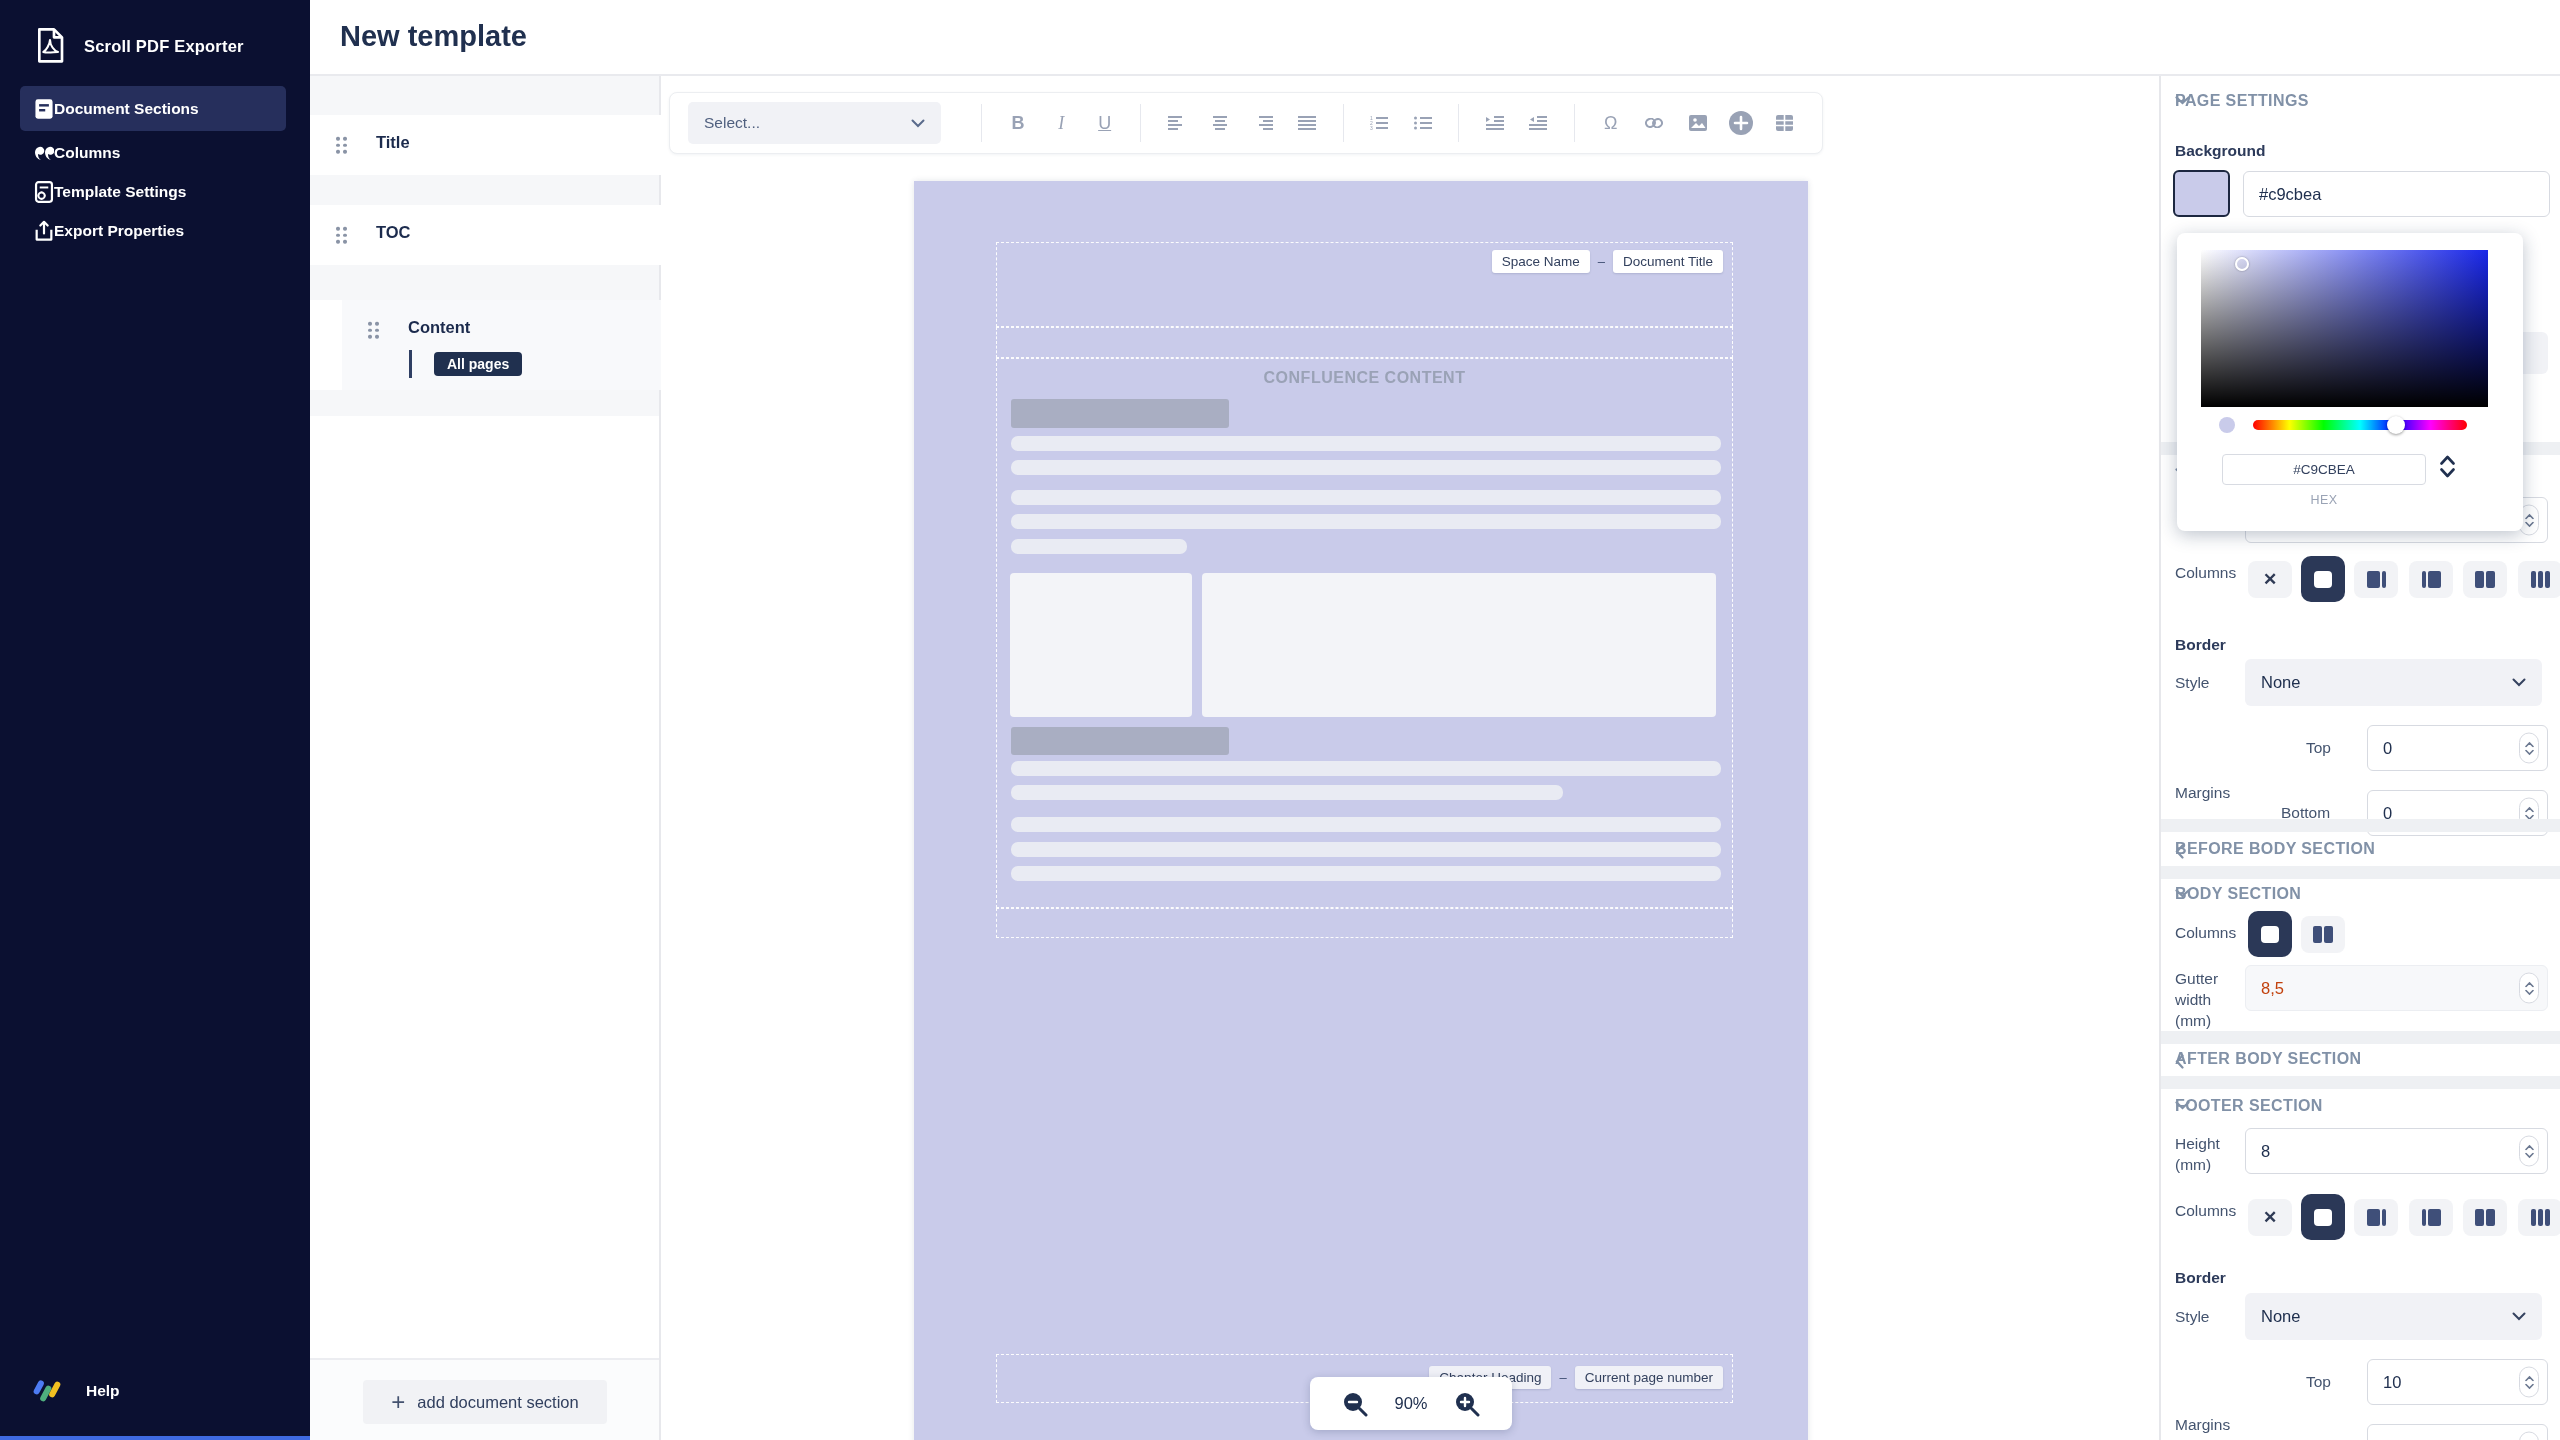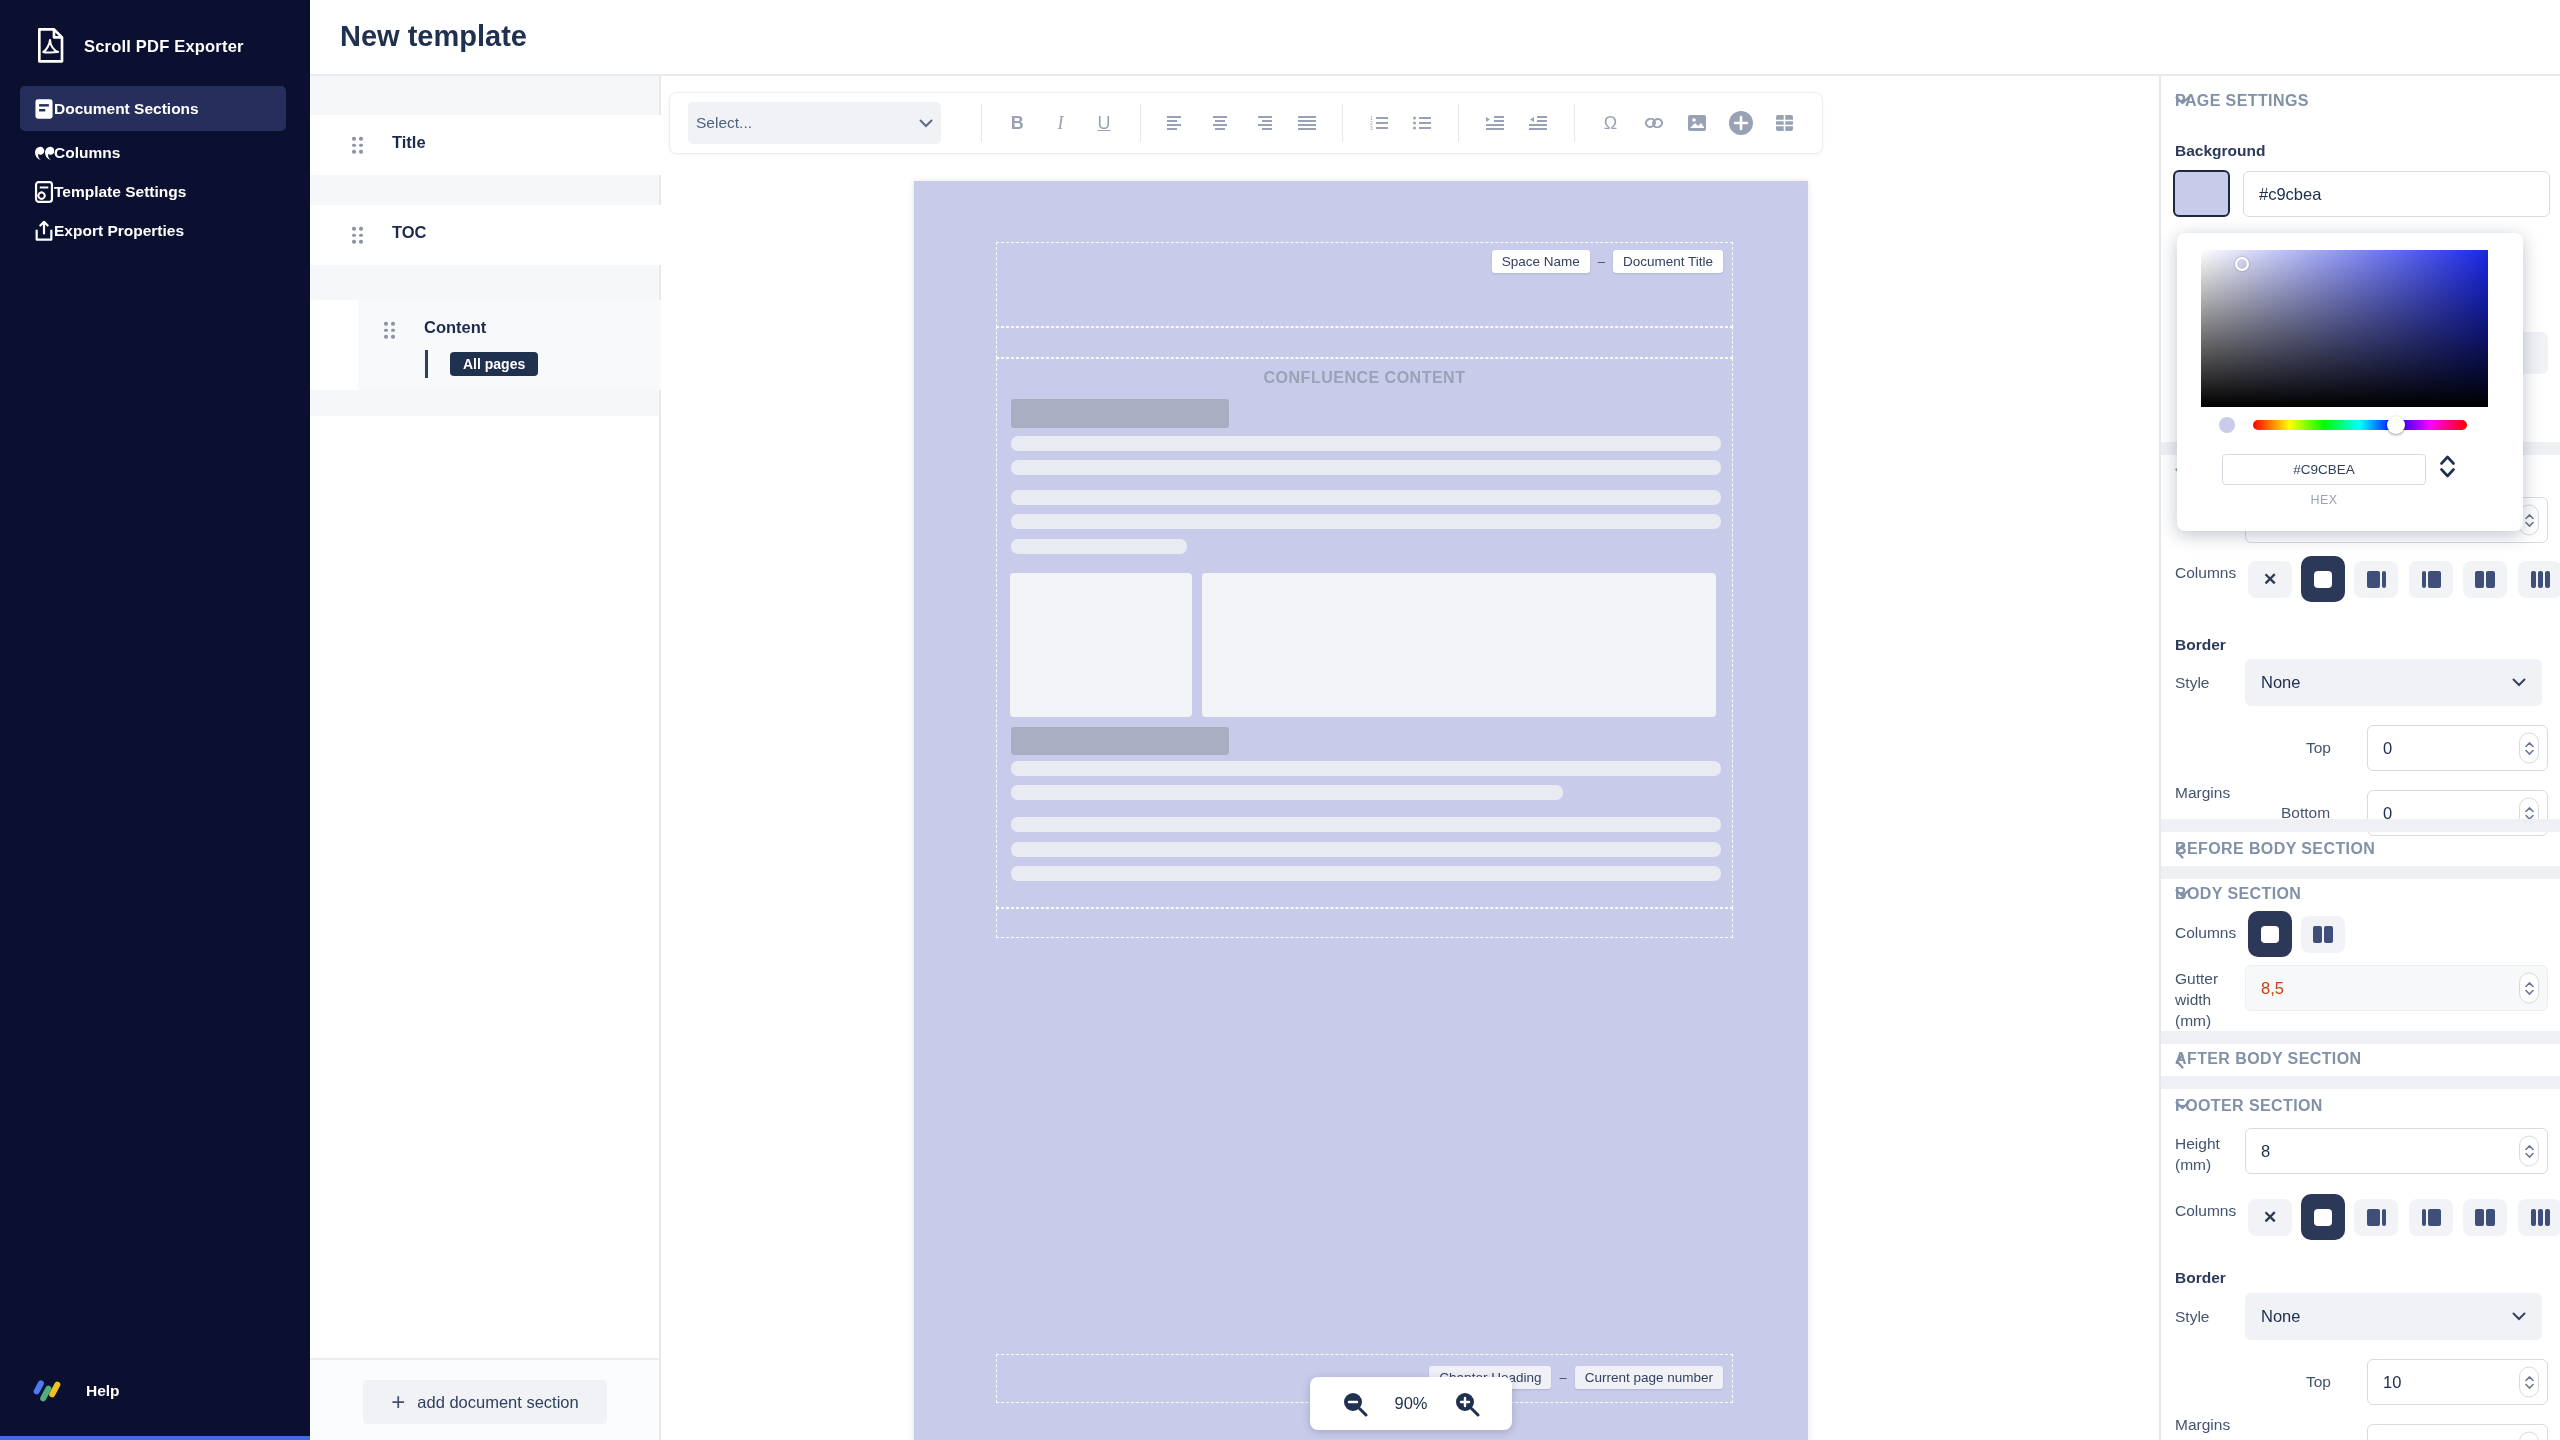--- a/index.html
+++ b/index.html
@@ -21,38 +21,38 @@
   .header { position:absolute; left:310px; top:0; width:2250px; height:76px; background:#fff; border-bottom:2px solid #e9eaee; }
   .header-title { position:absolute; left:30px; top:20px; font-size:29px; font-weight:700; color:#20304f; }
   .header-right { position:absolute; right:36px; top:0; height:74px; display:flex; align-items:center; gap:30px; }
   .revert { display:flex; align-items:center; gap:14px; color:#42526e; font-size:16px; font-weight:400; cursor:pointer; }
   .btn-save { background:#2c5cde; color:#fff; font-weight:700; font-size:15.5px; border:none; border-radius:4px; padding:11px 18px; cursor:pointer; }
   .btn-close { color:#42526e; font-size:16px; background:none; border:none; cursor:pointer; }
 
   
   .sections-panel { position:absolute; left:310px; top:76px; width:351px; height:1364px; background:#fff; border-right:2px solid #e7e8ec; }
   .gap-strip { position:absolute; left:0; width:349px; background:#f6f7f9; }
-  .sec-row { position:absolute; left:16px; width:409px; background:#fff; }
+  .sec-row { position:absolute; left:0; width:409px; background:#fff; }
   .sec-row .drag { position:absolute; left:26px; top:50%; transform:translateY(-50%); }
   .sec-row .rowlabel { position:absolute; left:66px; top:18px; font-size:16.5px; font-weight:700; color:#1c2b4d; }
   .sec-row .dots { position:absolute; right:28px; top:12px; color:#5e6c84; font-size:15px; font-weight:700; letter-spacing:2px; cursor:pointer; }
   .sec-row.selected { background:#f8f9fb;margin-left:32px; }
   .sel-bar { position:absolute; right:0px; top:2px; width:6px; height:84px; background:#4c82f7; border-radius:4px; }
   .badge-line { position:absolute; left:67px; top:50px; width:3px; height:28px; background:#2f3f63; }
   .badge { position:absolute; left:92px; top:52px; background:#20304f; color:#fff; font-size:14px; font-weight:700; padding:4px 13px; border-radius:4px; }
   .panel-bottom { position:absolute; left:0; top:1282px; width:349px; height:82px; background:#fbfcfd; border-top:2px solid #ecedf1; }
   .add-btn { position:absolute; left:53px; top:20px; width:244px; height:44px; background:#f1f2f5; border:none; border-radius:4px; display:flex; align-items:center; justify-content:center; gap:12px; color:#32405f; font-size:16.5px; font-family:"Liberation Sans", sans-serif; cursor:pointer; }
   .plus-glyph { font-size:24px; font-weight:400; color:#44526f; line-height:1; }
   .drag-dots { display:grid; grid-template-columns:4px 4px; grid-gap:3px; }
   .drag-dots i { width:3.5px; height:3.5px; background:#8a94a6; border-radius:50%; }
 
   
   .canvas { position:absolute; left:661px; top:76px; width:1497px; height:1364px; background:#fff; }
   .toolbar { position:absolute; left:8px; top:16px; width:1154px; height:62px; background:#fff; border:1px solid #eceef1; border-radius:8px; box-shadow:0 1px 3px rgba(23,43,77,.06); display:flex; align-items:center; padding:0 18px; gap:4px; }
-  .tb-select { width:268px; height:42px; background:#f1f2f6; border-radius:5px; display:flex; align-items:center; justify-content:space-between; padding:0 8px; color:#4f5f7e; font-size:15.5px; cursor:pointer; margin-right:24px; }
+  .tb-select { width:268px; height:42px; background:#f1f2f6; border-radius:5px; display:flex; align-items:center; justify-content:space-between; padding:0 16px; color:#4f5f7e; font-size:15.5px; cursor:pointer; margin-right:24px; }
   .tb-div { width:1px; height:38px; background:#e6e8ee; margin:0 12px; }
   .tb-btn { width:42px; height:42px; display:flex; align-items:center; justify-content:center; color:#99a2b5; cursor:pointer; border-radius:4px; font-size:18px; }
   .tb-b { font-weight:700; } .tb-i { font-style:italic; } .tb-u { text-decoration:underline; }
 
   .page { position:absolute; left:253px; top:105px; width:894px; height:1366px; background:#c9cbea; box-shadow:0 0 6px rgba(23,43,77,.12); }
   .dashed-box { position:absolute; left:82px; width:737px; border:1px dashed rgba(255,255,255,.95); }
   .pill-row { position:absolute; top:7px; right:9px; display:flex; align-items:center; gap:8px; }
   .pill { background:#fff; color:#33415e; font-size:13.5px; padding:4px 10px; border-radius:3px; box-shadow:0 1px 2px rgba(23,43,77,.15); white-space:nowrap; }
   .pill.gray { background:#f0f1f7; }
   .pill-dash { color:#3c4c70; font-size:13px; }

